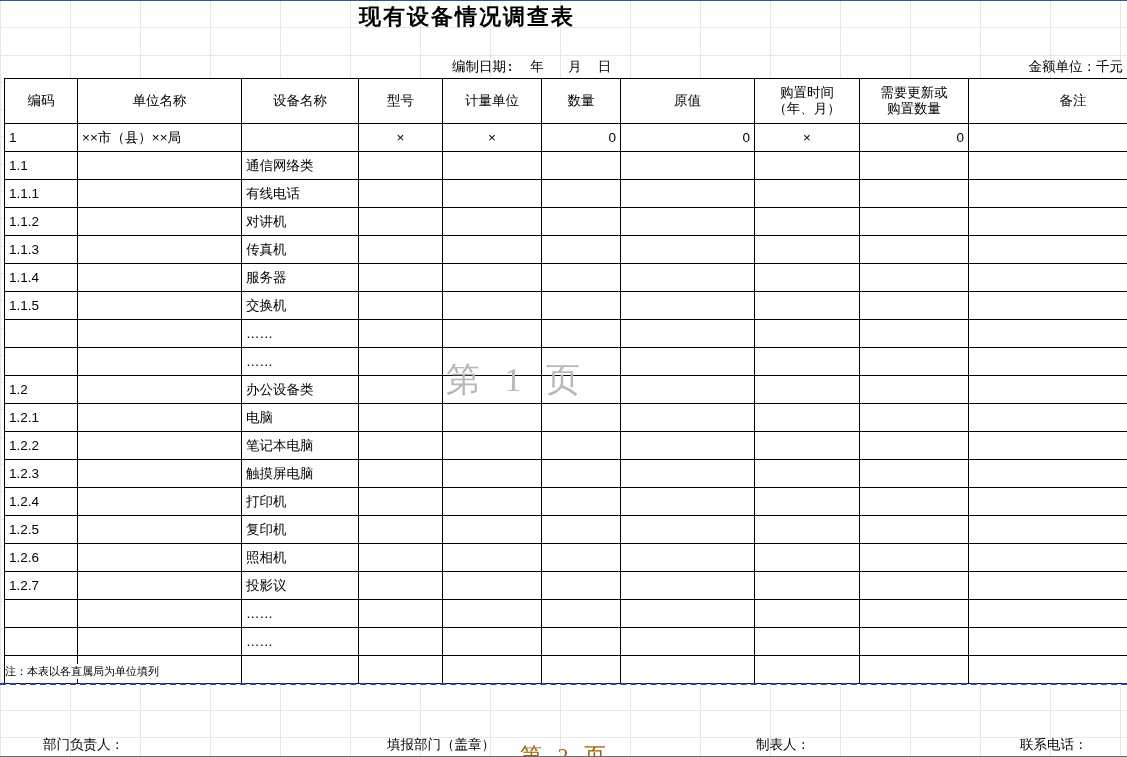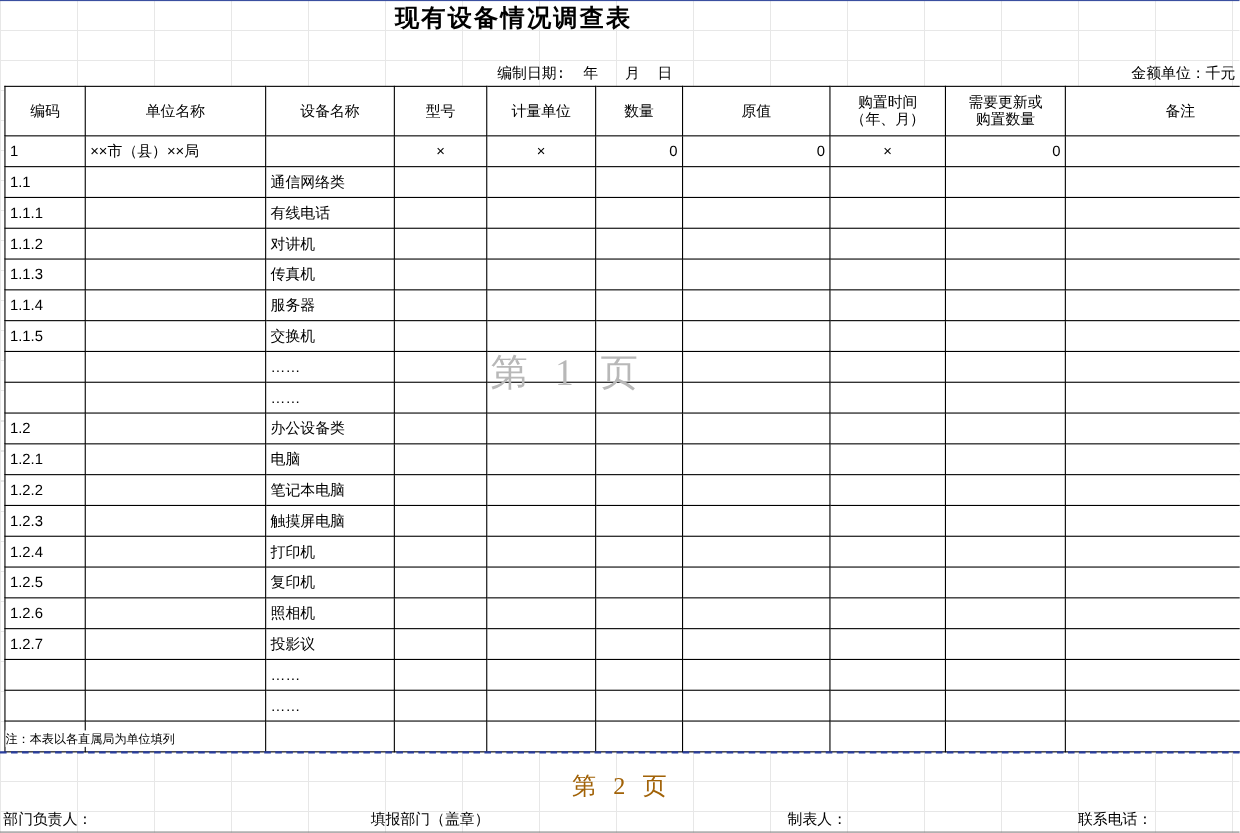--- a/index.html
+++ b/index.html
@@ -106,20 +106,21 @@
   td.c-need      { width: 100px; text-align: right; }
   td.c-remark    { width: 200px; text-align: left; }
 
   .watermark {
     position: absolute;
     color: #b8b8b8;
     font-size: 34px;
     letter-spacing: 8px;
     font-family: "Liberation Serif", serif;
     pointer-events: none;
+    margin-top: 41px;
   }
   .wm1 { left: 446px; top: 316px; }
   .wm2 { left: 520px; top: 700px; font-size: 22px; letter-spacing: 5px; color: #a16207;}
 
   .note {
     position: absolute;
     left: 5px;
     top: 664px;
     font-size: 11px;
     background: #ffffff;
@@ -133,23 +134,23 @@
     border-top: 2px dashed #2b3f9e;
   }
   .footer {
     position: absolute;
     left: 0;
     top: 736px;
     width: 1127px;
     height: 21px;
     font-size: 13.5px;
   }
-  .footer span { position: absolute; top: 0; }
+  .footer span { position: absolute; top: 0; margin-left: 40px; }
   .f-1 { left: 3px; }
-  .f-2 { left: 337px; }
+  .f-2 { left: 347px; }
   .f-3 { left: 716px; }
   .f-4 { left: 980px; }
   .footer-underline {
     position: absolute;
     left: 0;
     top: 756px;
     width: 1127px;
     border-top: 1px solid #6a6a6a;
   }
 </style>

